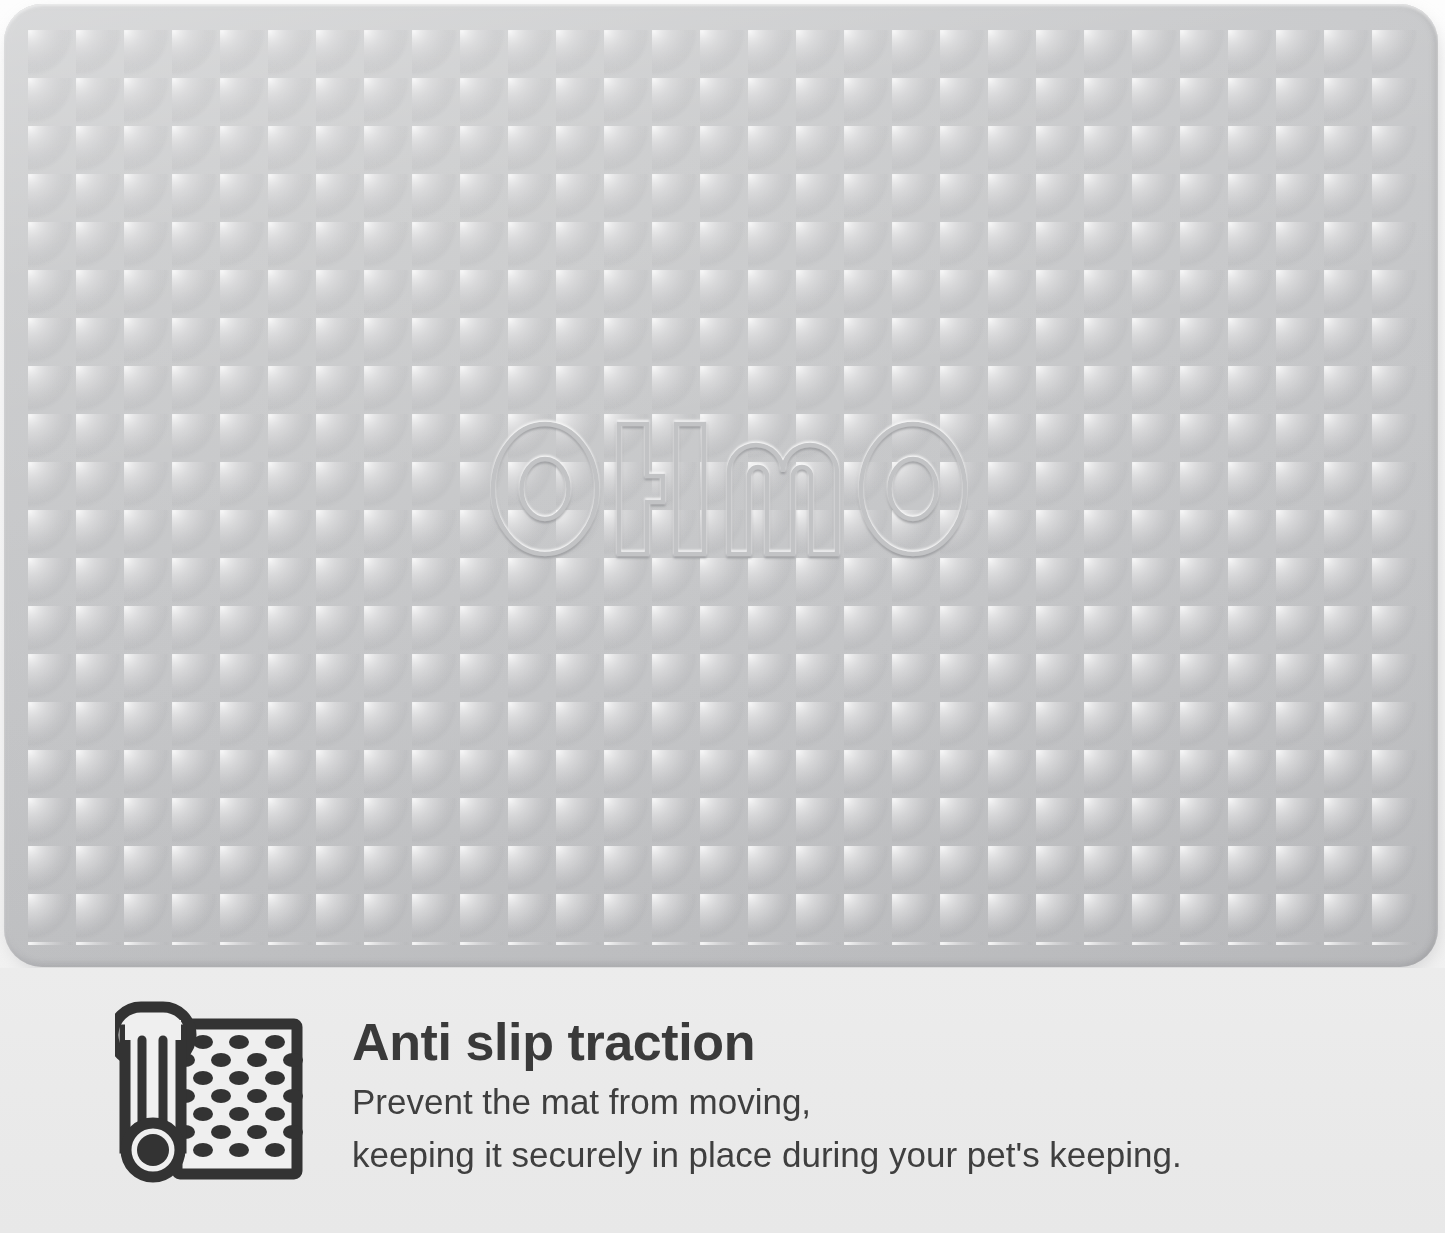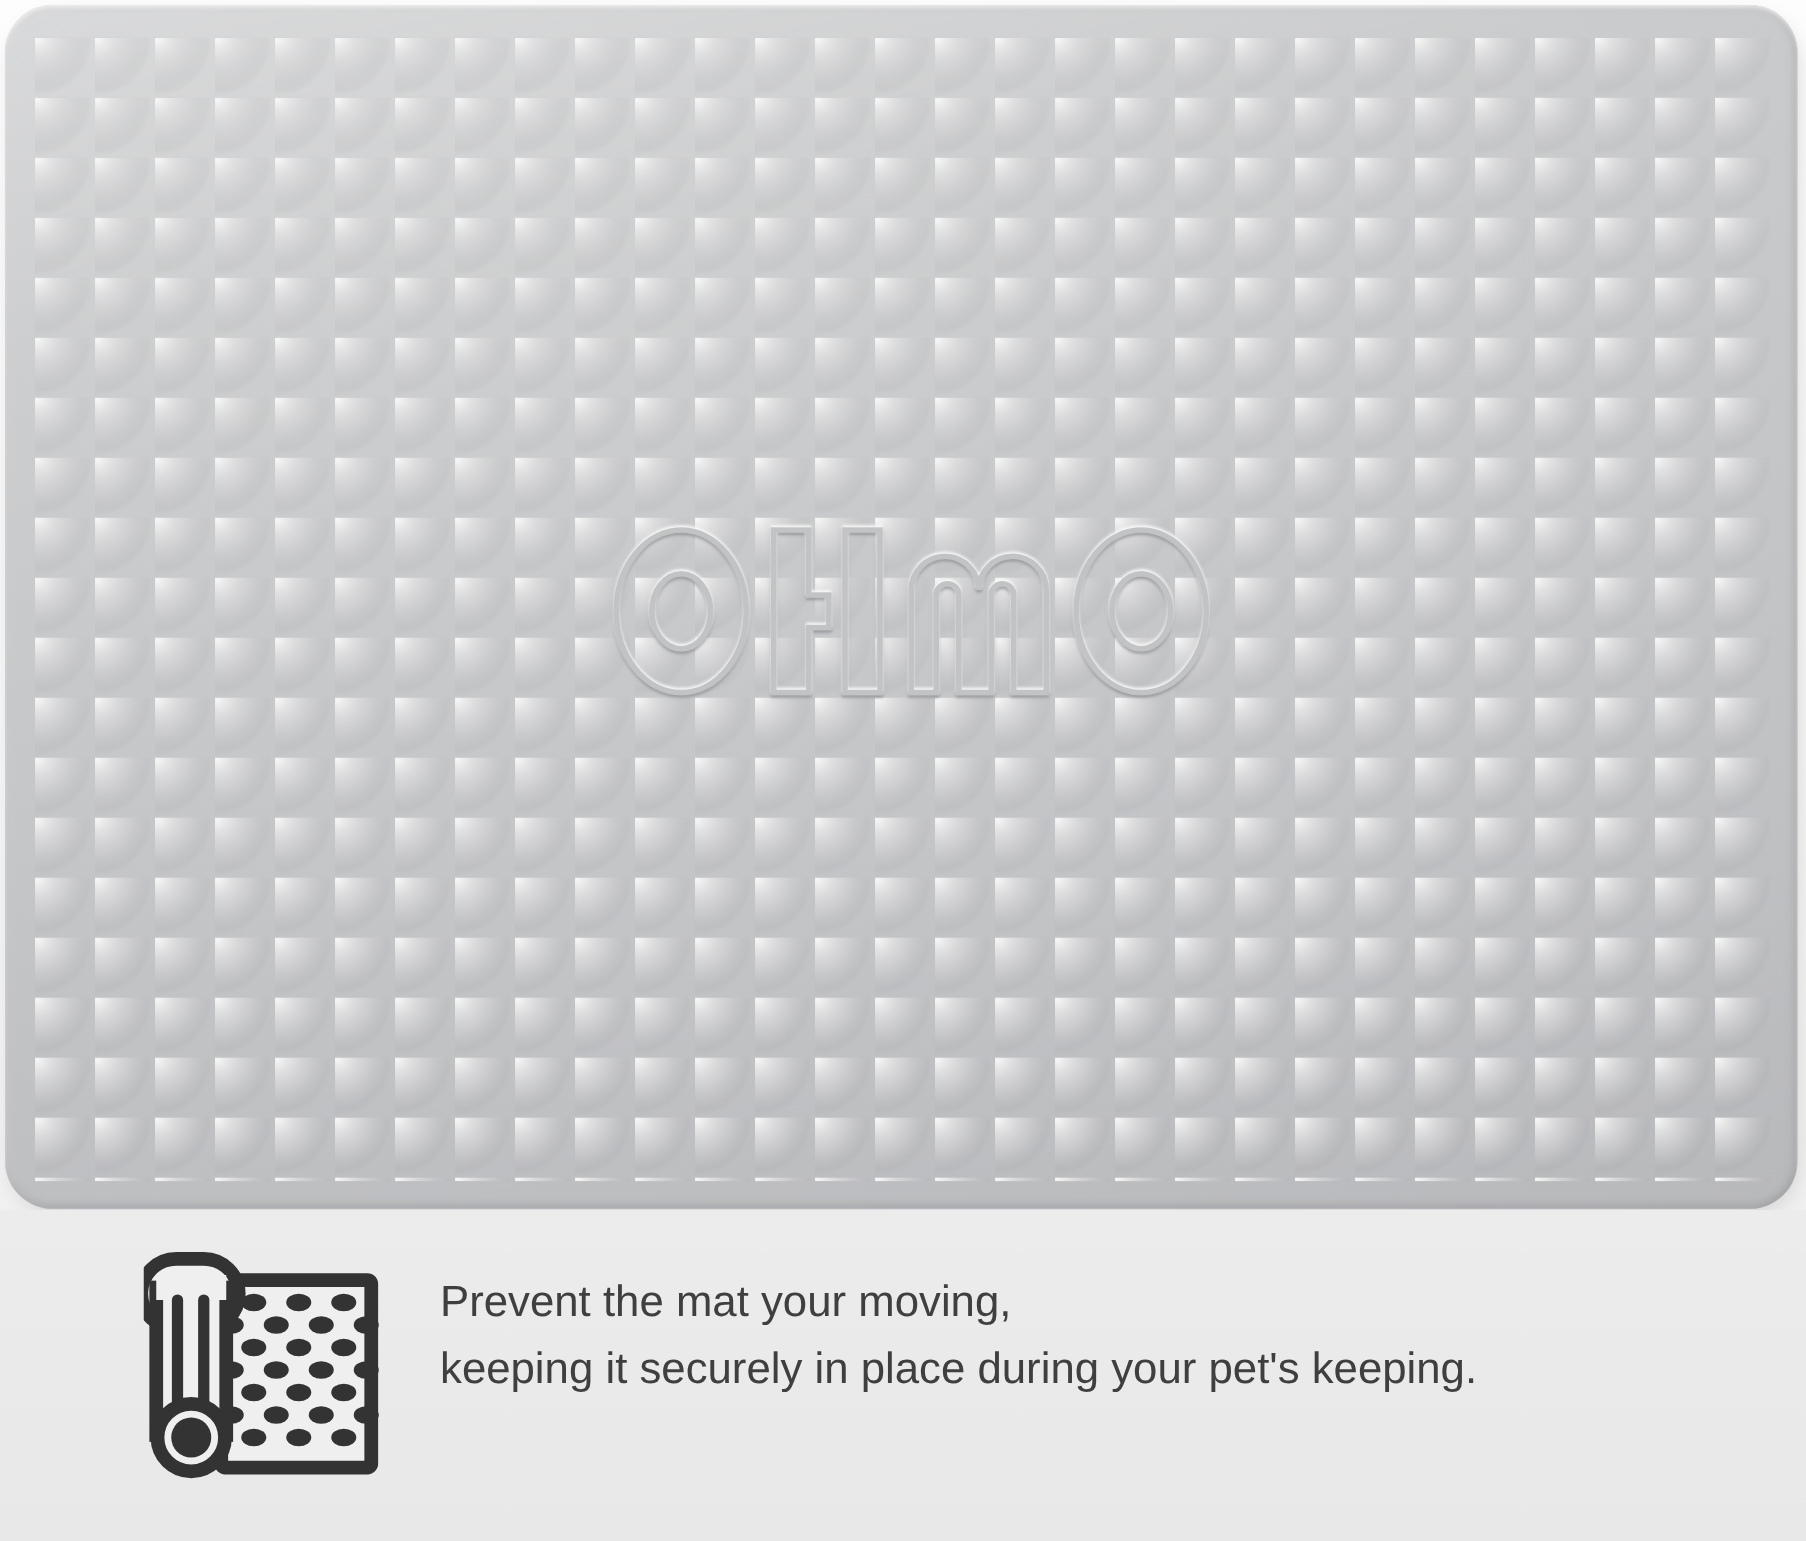--- a/index.html
+++ b/index.html
@@ -226,17 +226,18 @@
         <line x1="27" y1="40" x2="27" y2="128"></line>
         <line x1="48" y1="40" x2="48" y2="128"></line>
       </g>
 
       <circle cx="38" cy="150" r="27" fill="#efefef" stroke="#333333" stroke-width="11"></circle>
       <circle cx="38" cy="150" r="16" fill="#333333"></circle>
     </svg>
   </div>
 
   <div class="caption-text">
-    <div class="subline">Prevent the mat your moving,</div>
+    <div class="headline">Anti slip traction</div>
+    <div class="subline">Prevent the mat from moving,</div>
     <div class="subline">keeping it securely in place during your pet's keeping.</div>
   </div>
 
 </div>
 
 </body></html>

